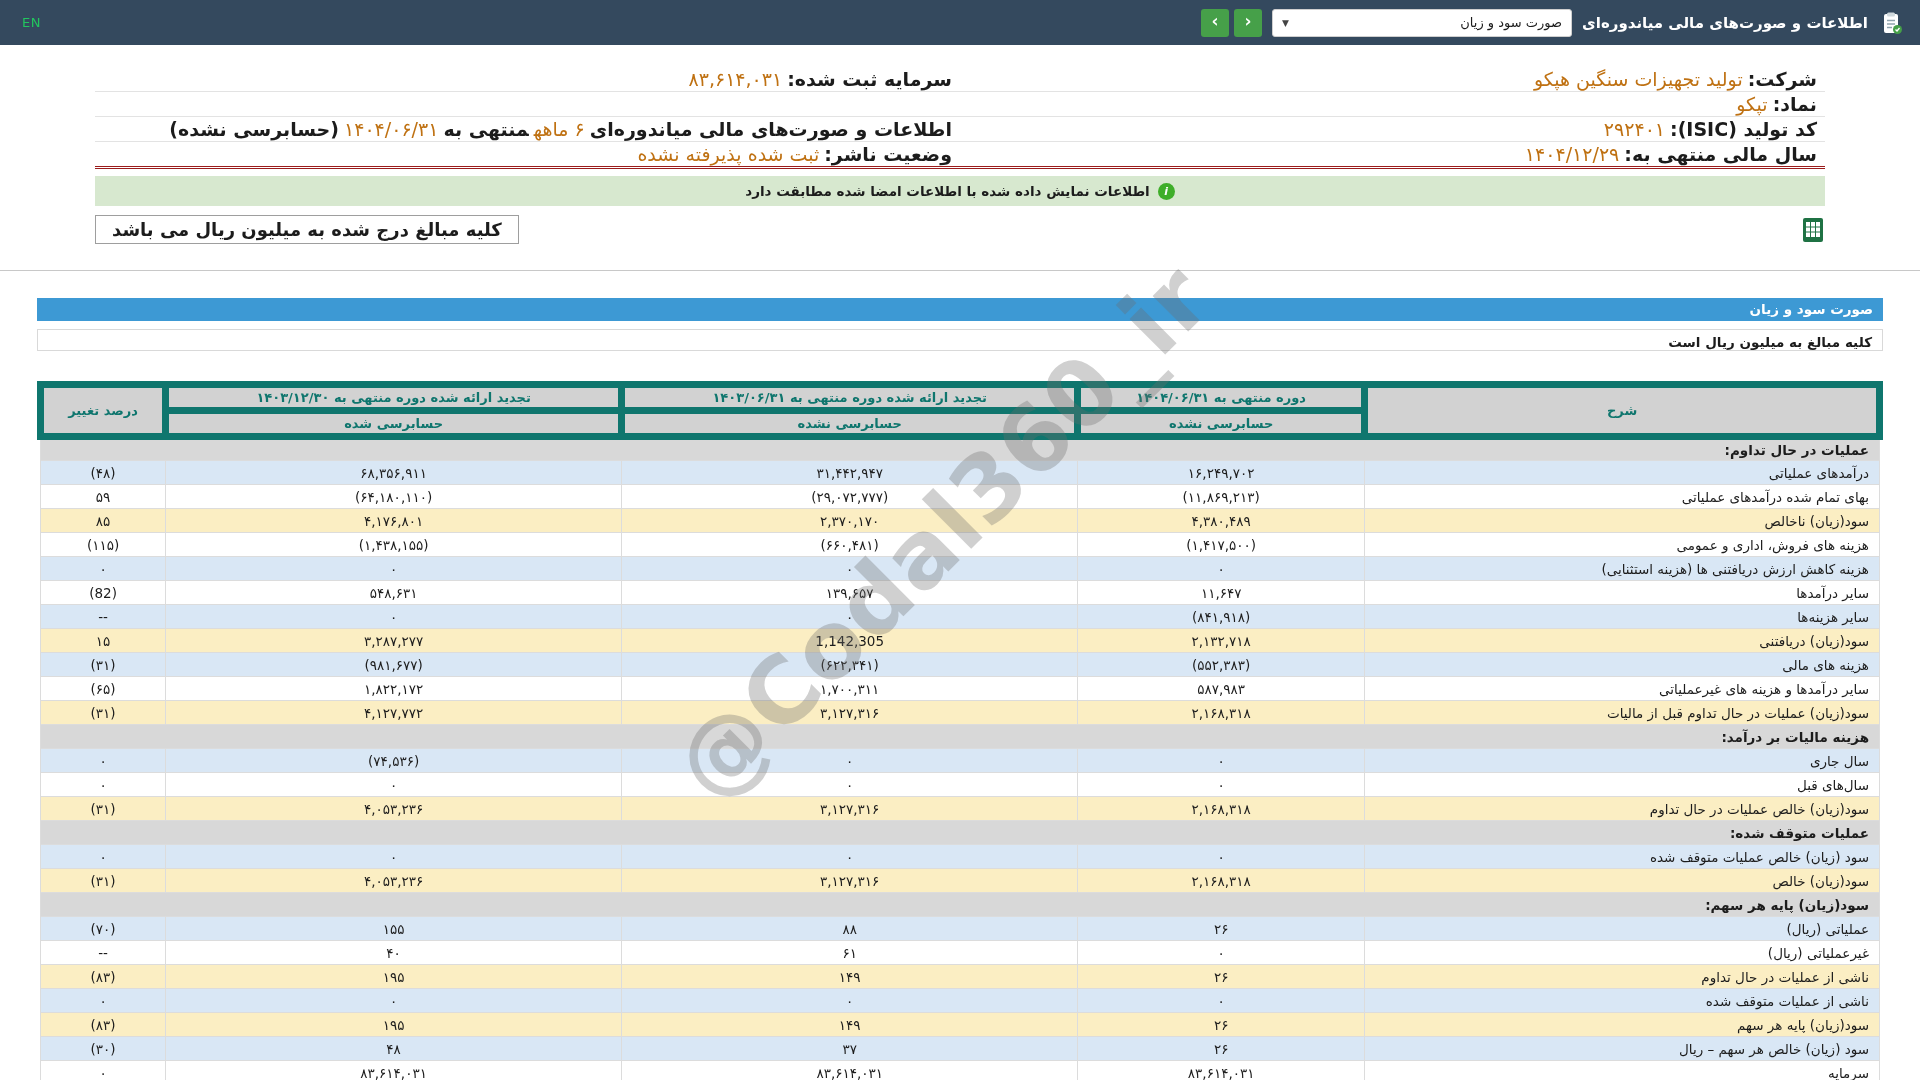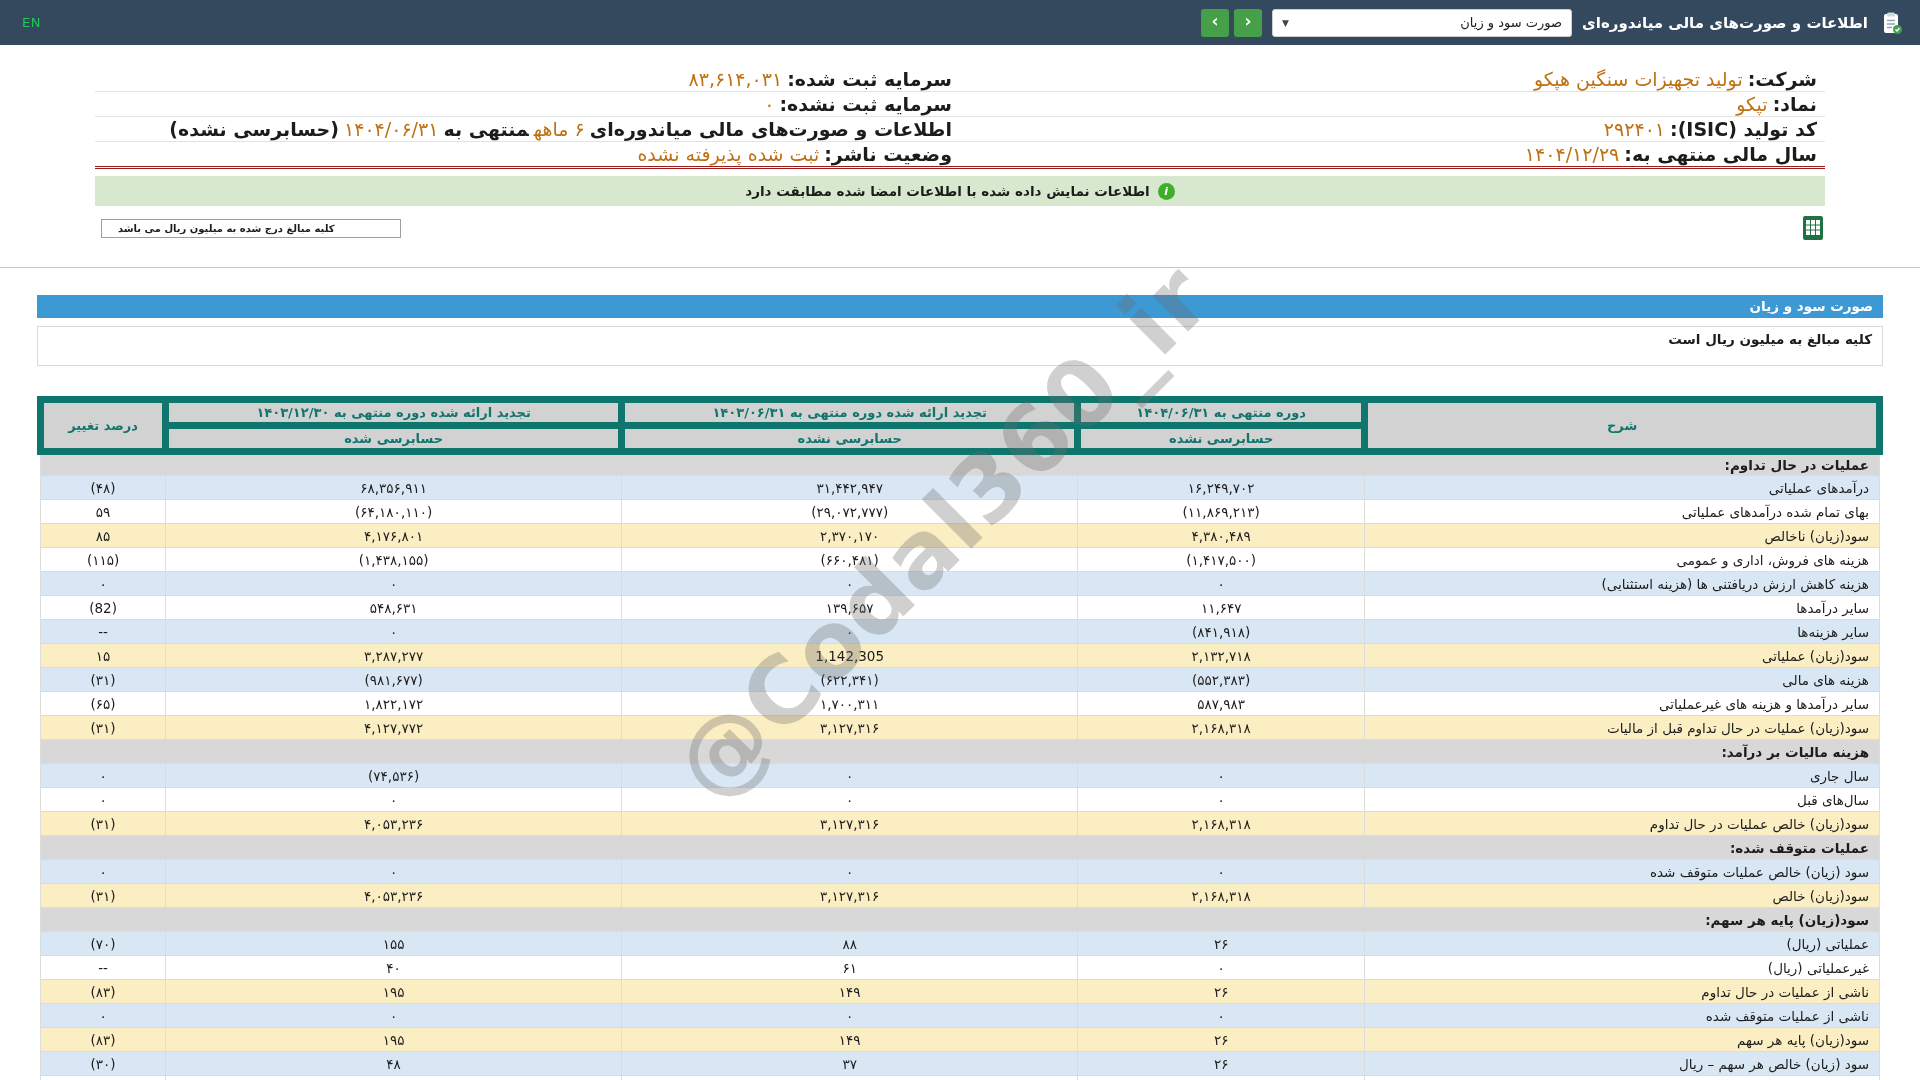--- a/index.html
+++ b/index.html
@@ -84,41 +84,40 @@
   
   .note-row {
     width:1730px;
     margin:9px auto 0;
     display:flex; align-items:center; justify-content:space-between;
   }
   .excel-icon { width:24px; height:26px; display:flex; cursor:pointer; }
   .note-box {
     border:1px solid #9e9e9e;
     background:#fff;
-    font-size:10px; font-weight:700;
+    font-size:18px; font-weight:700;
     padding:3px 16px;
     min-width:300px;
-    text-align:left;
-    margin-left:6px;
+    text-align:right;
   }
 
   .divider { border:none; border-top:1px solid #c8c8c8; margin:26px 0 0; }
 
   
   .main { width:1846px; margin:0 auto; }
   .section-title {
     margin-top:27px;
     height:23px; line-height:23px;
     background:var(--blue-bar,#3d99d4);
     color:#fff; font-size:13.5px; font-weight:700;
     padding:0 10px;
   }
   .amounts-row {
     margin-top:8px;
-    height:40px; line-height:24px;
+    height:22px; line-height:24px;
     border:1px solid #d9d9d9;
     background:#fff;
     font-size:13.5px; font-weight:700;
     padding:0 10px;
   }
 
   table.fin {
     margin-top:30px;
     width:100%;
     border-collapse:collapse;
@@ -192,21 +191,20 @@
 </div>
 
 <div class="info-wrap">
   <div class="info-table">
       <div class="info-row">
         <div class="info-cell"><span class="info-label">شرکت:</span><span class="info-value">تولید تجهیزات سنگین هپکو</span></div>
         <div class="info-cell"><span class="info-label">سرمایه ثبت شده:</span><span class="info-value">۸۳,۶۱۴,۰۳۱</span></div>
       </div>
       <div class="info-row">
         <div class="info-cell"><span class="info-label">نماد:</span><span class="info-value">تپکو</span></div>
-        <div class="info-cell"><span class="info-label">سرمایه ثبت نشده:</span><span class="info-value">۰</span></div>
       </div>
       <div class="info-row">
         <div class="info-cell"><span class="info-label">کد تولید (ISIC):</span><span class="info-value">۲۹۲۴۰۱</span></div>
         <div class="info-cell"><span class="info-label">اطلاعات و صورت‌های مالی میاندوره‌ای</span><span class="info-value">۶ ماهه</span><span class="info-label">منتهی به</span><span class="info-value">۱۴۰۴/۰۶/۳۱</span><span class="info-label">(حسابرسی نشده)</span></div>
       </div>
       <div class="info-row">
         <div class="info-cell"><span class="info-label">سال مالی منتهی به:</span><span class="info-value">۱۴۰۴/۱۲/۲۹</span></div>
         <div class="info-cell"><span class="info-label">وضعیت ناشر:</span><span class="info-value">ثبت شده پذیرفته نشده</span></div>
       </div>
     </div>
@@ -306,21 +304,21 @@
           <td class="cell-num neg">(82)</td>
         </tr>
         <tr class="row-blue">
           <td class="cell-label">سایر هزینه‌ها</td>
           <td class="cell-num neg">(۸۴۱,۹۱۸)</td>
           <td class="cell-num">۰</td>
           <td class="cell-num">۰</td>
           <td class="cell-num">--</td>
         </tr>
         <tr class="row-highlight">
-          <td class="cell-label">سود(زیان) عملیاتی</td>
+          <td class="cell-label">سود(زیان) دریافتنی</td>
           <td class="cell-num">۲,۱۳۲,۷۱۸</td>
           <td class="cell-num">1,142,305</td>
           <td class="cell-num">۳,۲۸۷,۲۷۷</td>
           <td class="cell-num">۱۵</td>
         </tr>
         <tr class="row-blue">
           <td class="cell-label">هزینه های مالی</td>
           <td class="cell-num neg">(۵۵۲,۳۸۳)</td>
           <td class="cell-num neg">(۶۲۲,۳۴۱)</td>
           <td class="cell-num neg">(۹۸۱,۶۷۷)</td>

